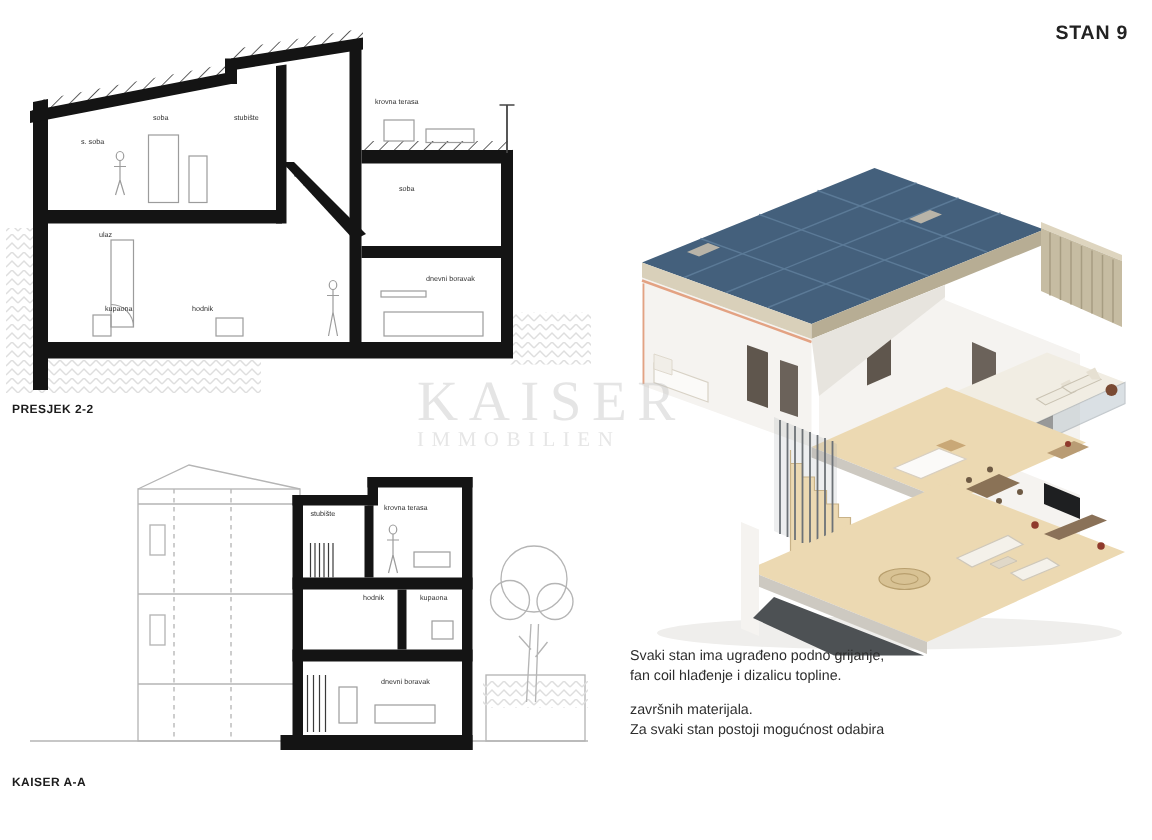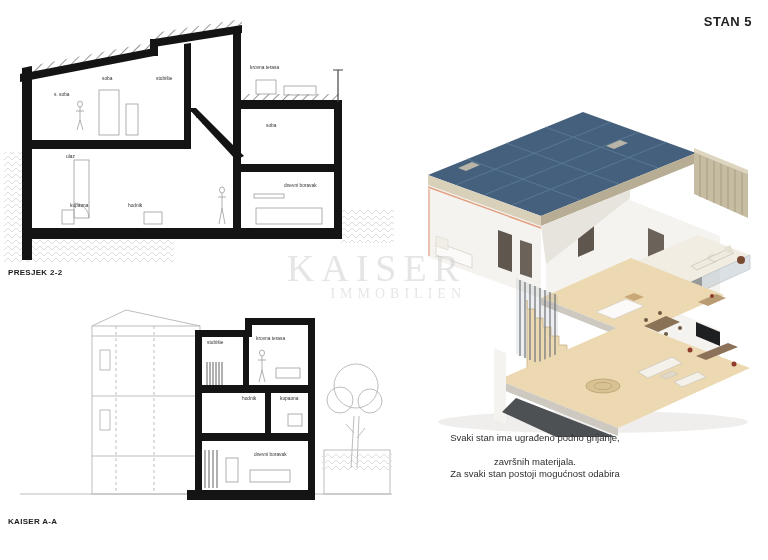--- a/index.html
+++ b/index.html
@@ -8,29 +8,29 @@
   #canvas { position:relative; width:768px; height:560px; background:#ffffff; }
 
   .caption { position:absolute; font-size:8px; font-weight:bold; color:#1c1c1c;
              letter-spacing:0.3px; }
   #cap-22 { left:8px; top:268px; }
   #cap-aa { left:8px; top:517px; }
 
   #stan-label { position:absolute; right:16px; top:14px; font-size:13px;
                 font-weight:600; color:#222; letter-spacing:0.5px; }
 
-  #watermark { position:absolute; left:256px; top:246px; width:210px;
-               text-align:right; pointer-events:none; z-index:6; }
+  #watermark { position:absolute; left:278px; top:246px; width:210px;
+               text-align:left; pointer-events:none; z-index:6; }
   #watermark .wm1 { font-family:"Liberation Serif", serif; font-size:38px;
                     letter-spacing:7px; color:rgba(190,190,190,0.40); }
   #watermark .wm2 { font-family:Liberation Serif, serif; font-size:14px;
                     letter-spacing:5px; color:rgba(200,200,200,0.45); margin-top:-4px; }
 
   #notes { position:absolute; left:420px; top:432px; width:230px;
-           font-size:9.5px; color:#2e2e2e; line-height:12.5px;text-align:center; }
+           font-size:9.5px; color:#2e2e2e; line-height:12.5px; }
   #notes .para { margin-bottom:11px; }
   #notes .bold { font-weight:bold; }
 
   svg { position:absolute; }
   #svg-p22 { left:4px; top:12px; }
   #svg-paa { left:4px; top:298px; }
   #svg-render { left:398px; top:50px; }
 
   .blk { fill:#141414; }
   .sketch { fill:none; stroke:#9c9c9c; stroke-width:0.8; }
@@ -45,21 +45,21 @@
   .wallw { fill:var(--wall-white,#f5f3f0); }
   .walls { fill:var(--wall-shade,#e7e4de); }
   .based { fill:var(--base-dark,#4d5154); }
   .cutp  { stroke:var(--accent-cut,#e3a283); }
 </style>
 </head>
 <body>
 
 <div id="canvas">
 
-  <div id="stan-label">STAN 5</div>
+  <div id="stan-label">STAN 9</div>
 
   <div id="watermark">
     <div class="wm1">KAISER</div>
     <div class="wm2">IMMOBILIEN</div>
   </div>
 
   <svg id="svg-p22" width="390" height="255" viewBox="0 0 390 255">
     <defs>
       <pattern id="herb" width="8" height="12" patternUnits="userSpaceOnUse">
         <path d="M0,4 L4,0 L8,4 M0,10 L4,6 L8,10" stroke="#dedede" stroke-width="1" fill="none"></path>
@@ -323,20 +323,21 @@
       <circle cx="336" cy="314" r="2.5" fill="#8f3a2c"></circle>
     </g>
 
     <polygon class="wallw" points="96,298 108,303 108,374 96,369"></polygon>
     <polygon class="based" points="118,348 218,387 158,387 104,362"></polygon>
   </svg>
 
   <div id="notes">
     <div class="para">
       <div>Svaki stan ima ugrađeno podno grijanje,</div>
+      <div>fan coil hlađenje i dizalicu topline.</div>
     </div>
     <div class="para">
       <div>završnih materijala.</div>
       <div>Za svaki stan postoji mogućnost odabira</div>
     </div>
   </div>
 
 </div>
 
 </body></html>

